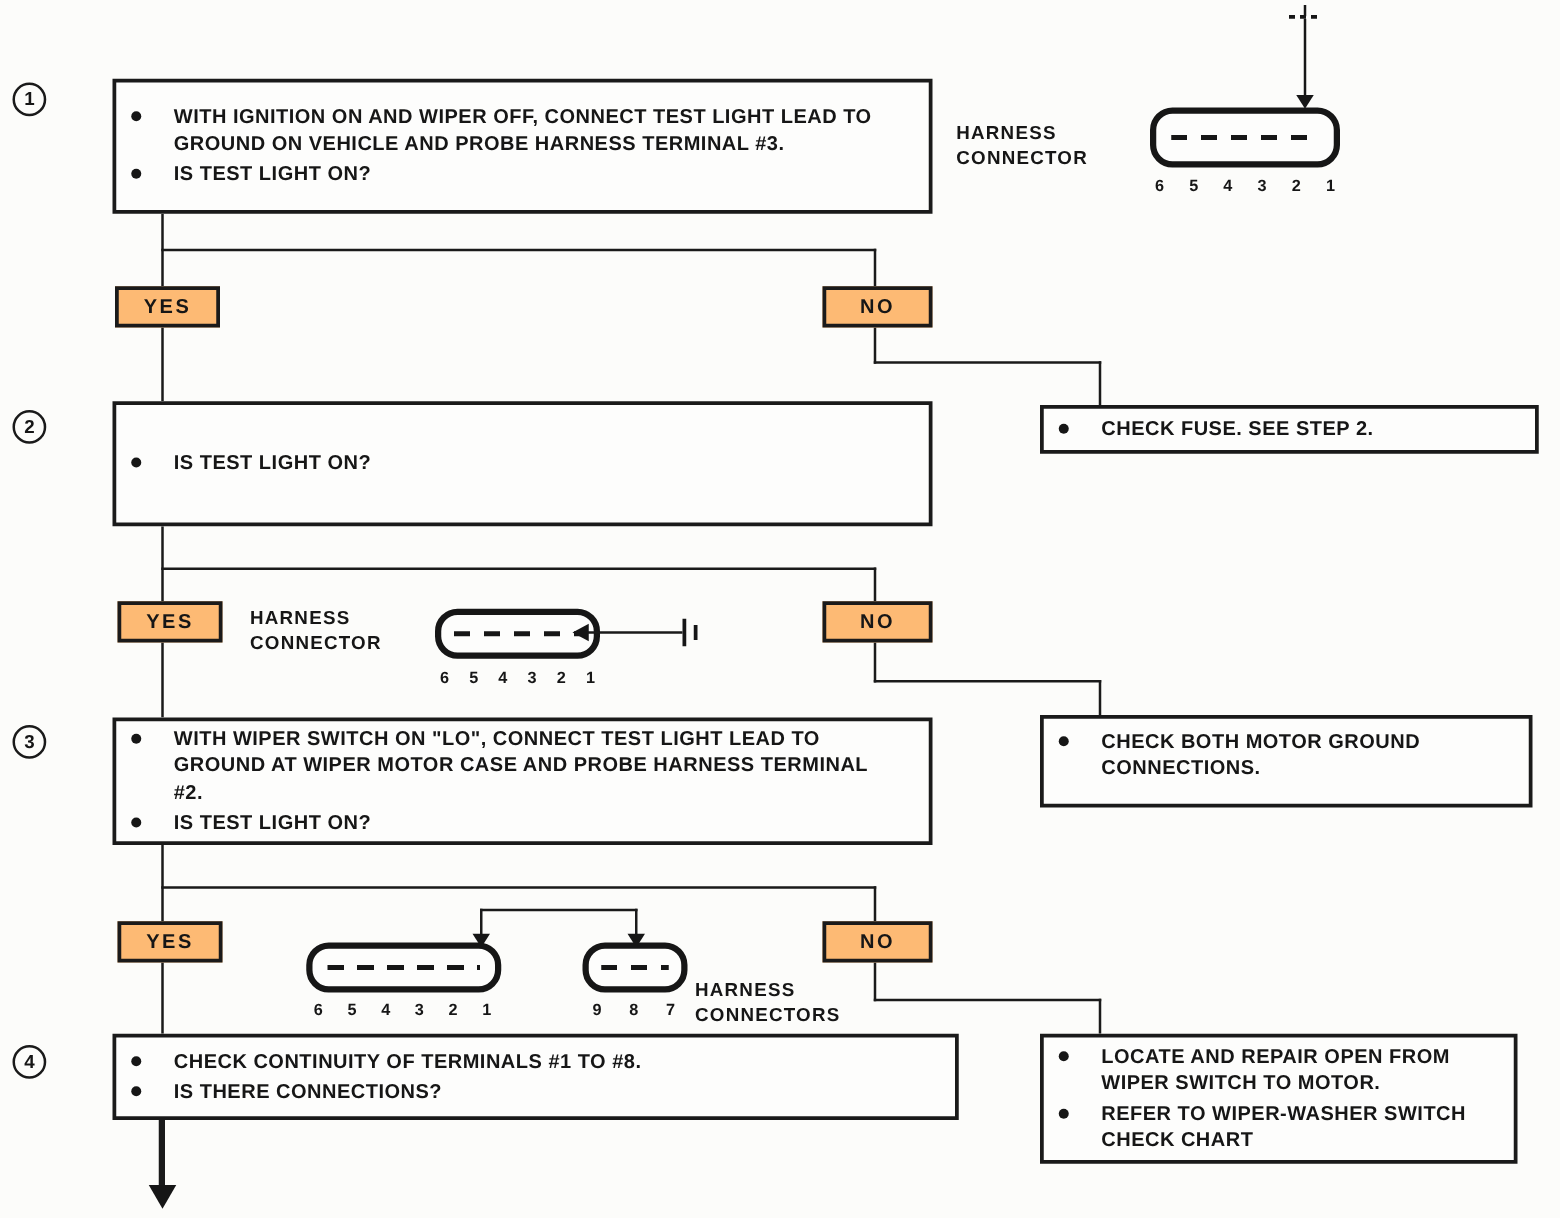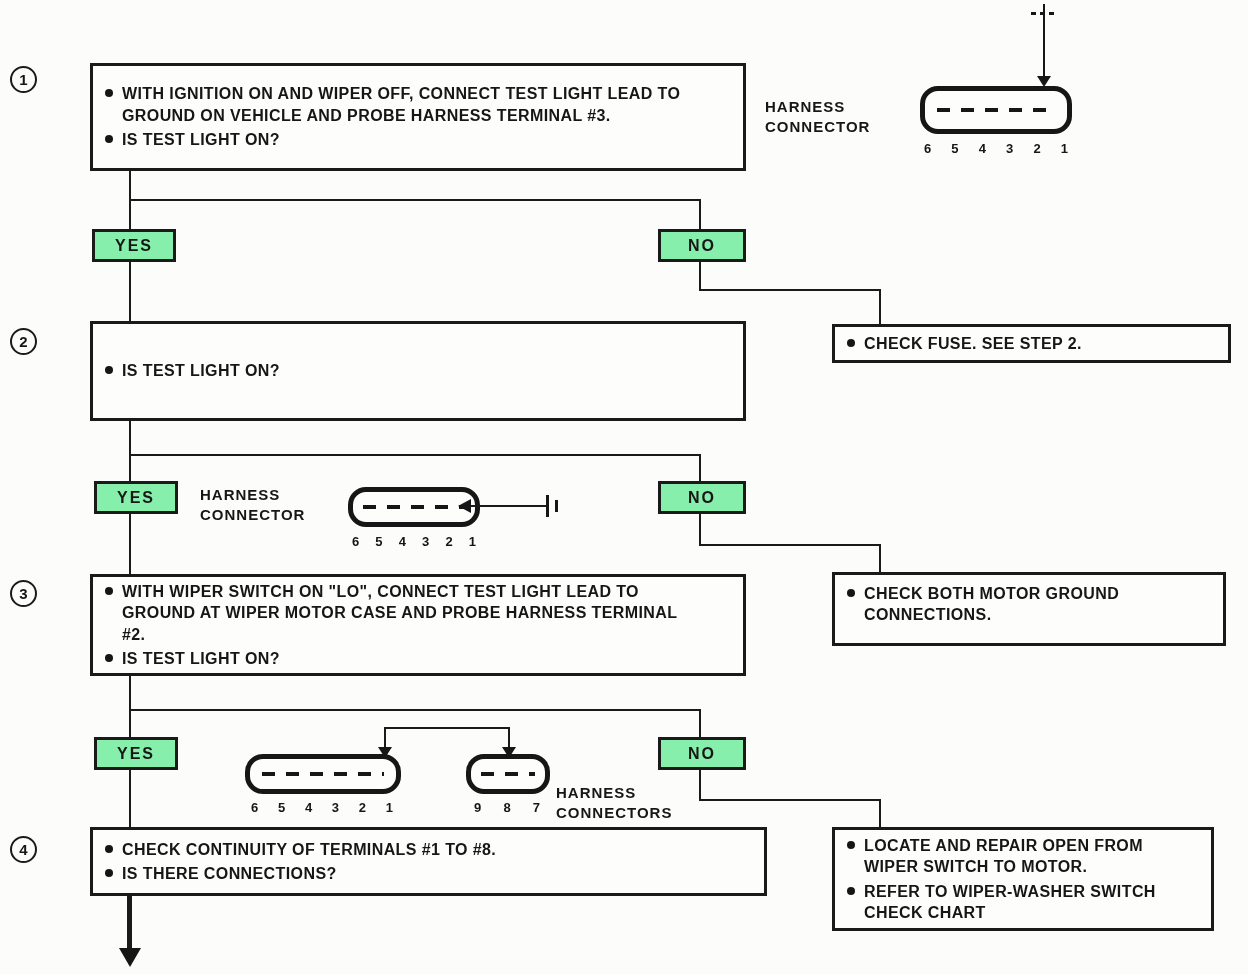--- a/index.html
+++ b/index.html
@@ -15,31 +15,31 @@
   .box {
     position:absolute;
     border:3px solid #1a1a1a;
     background:#fdfdfc;
     padding:8px 12px;
     display:flex;
     flex-direction:column;
     gap:3px;
     justify-content:center;
   }
-  .bullet-row { display:flex; gap:9px; }
+  .bullet-row { display:flex; gap:26px; }
   .bullet {
     flex:0 0 8px; width:8px; height:8px; border-radius:50%;
     background:#161616; margin-top:6px;
   }
   .btext {
     font-weight:bold; font-size:16px; letter-spacing:0.4px; line-height:1.34;
   }
   .step-box .btext { max-width:578px; }
   .decision {
-    position:absolute; border:3px solid #1a1a1a; background:#86efac;
+    position:absolute; border:3px solid #1a1a1a; background:#fdba74;
     display:flex; align-items:center; justify-content:center;
     font-weight:bold; font-size:16px; letter-spacing:2px;
   }
   .stepnum {
     position:absolute; width:27px; height:27px; border:2px solid #1a1a1a;
     border-radius:50%; display:flex; align-items:center; justify-content:center;
     font-size:15px; font-weight:bold; background:#fcfcfa;
   }
   .shell {
     position:absolute; border:5px solid #161616; border-radius:18px;

